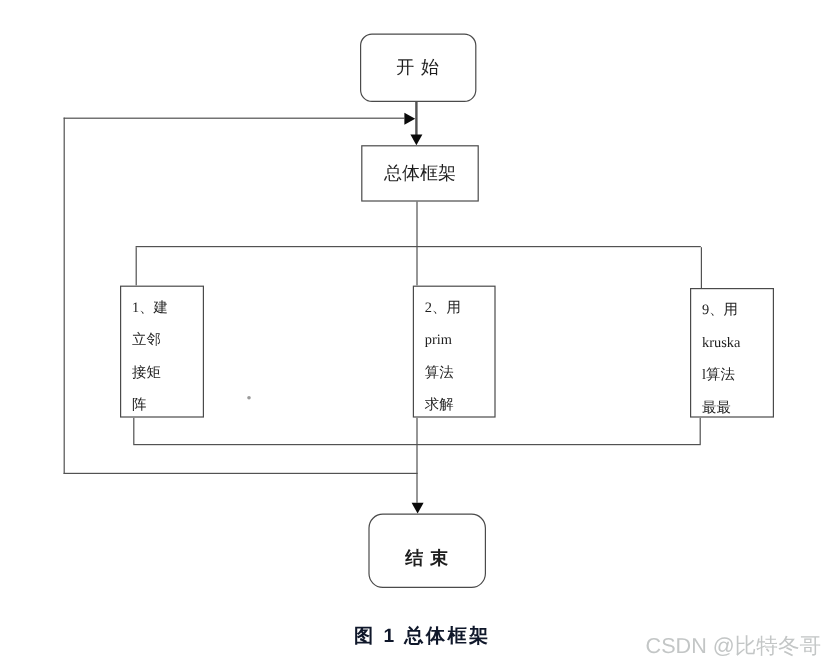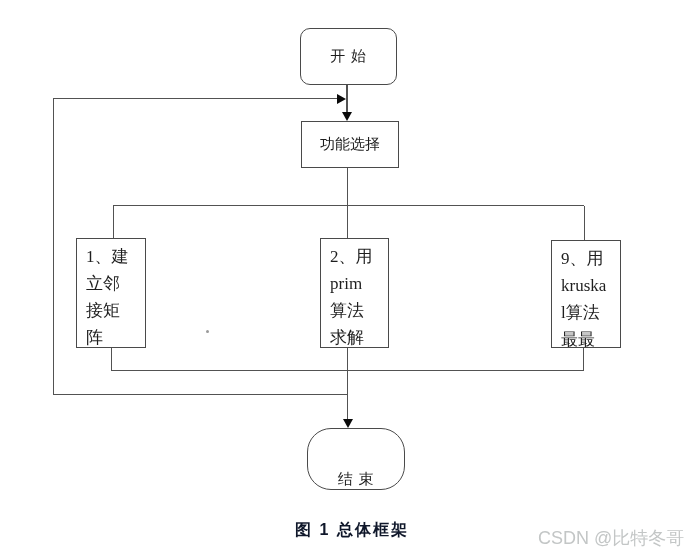--- a/index.html
+++ b/index.html
@@ -57,37 +57,38 @@
     background: #ffffff;
     display: flex;
     align-items: center;
     justify-content: center;
     font-size: 15px;
   }
   .step {
     position: absolute;
     border: 1px solid #4a4a4a;
     background: #ffffff;
-    font-size: 17px;
+    font-size: 12px;
     line-height: 27px;
     padding: 4px 0 0 9px;
     box-sizing: border-box;
+    margin-left: 24px;
   }
   .step div { white-space: nowrap; }
   
   #start-box   { left: 300px; top: 28px;  width: 95px; height: 55px; }
   
   #select-box  { left: 301px; top: 121px; width: 96px; height: 45px; }
   
   #step1-box   { left: 76px;  top: 238px; width: 70px; height: 110px; }
   #step2-box   { left: 320px; top: 238px; width: 69px; height: 110px; }
   #step3-box   { left: 551px; top: 240px; width: 70px; height: 108px; }
   
   #end-box     { left: 307px; top: 428px; width: 96px; height: 60px;
-                 border-radius: 24px; align-items: flex-end; }
+                 border-radius: 12px; align-items: center; font-weight: bold; }
   #end-box .lbl { margin-top: 13px; }
   
   .caption {
     position: absolute;
     left: 252px; top: 520px; width: 200px;
     text-align: center;
     font-family: "Liberation Sans", "DejaVu Sans", sans-serif;
     font-weight: bold;
     font-size: 16px;
     letter-spacing: 2px;
@@ -131,21 +132,21 @@
   <div class="vline" style="left:583px; top:348px; height:22px;"></div>
   <div class="hline" style="left:111px; top:370px; width:473px;"></div>
   <div class="vline" style="left:347px; top:348px; height:71px;"></div>
   <div class="arrow-down" style="left:343px; top:419px;"></div>
 
   <div class="terminal" id="start-box">
     <span class="lbl">开 始</span>
   </div>
 
   <div class="process" id="select-box">
-    <span class="lbl">功能选择</span>
+    <span class="lbl">总体框架</span>
   </div>
 
   <div class="step" id="step1-box">
     <div>1、建</div>
     <div>立邻</div>
     <div>接矩</div>
     <div>阵</div>
   </div>
 
   <div class="step" id="step2-box">

